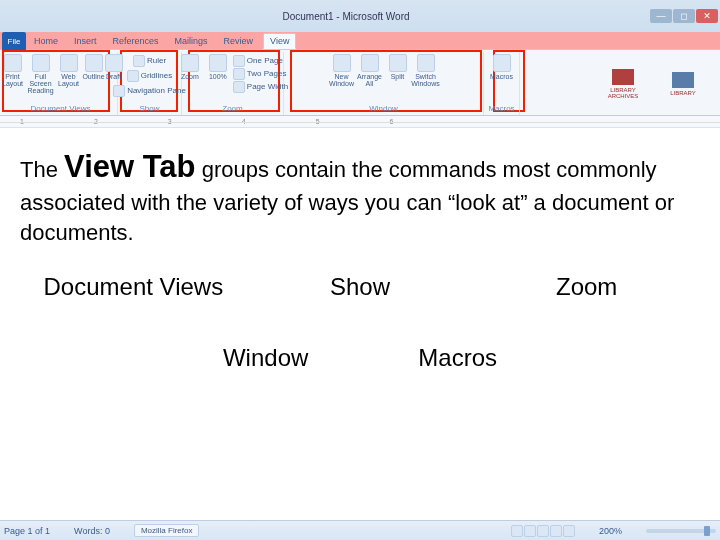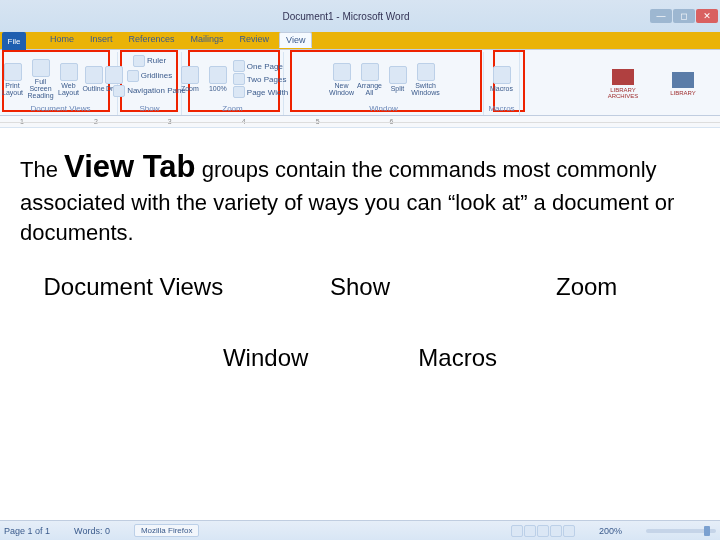--- a/index.html
+++ b/index.html
@@ -8,29 +8,29 @@
   
   .titlebar { height: 18px; background: linear-gradient(#d7e4f2,#cddff0); display: flex; align-items: center; justify-content: space-between; font-size: 10px; color: #335; padding: 16px 2px; }
   .titlebar .title { flex: 1; text-align: center; font-size: 10px; }
   .winbtns { display: flex; gap: 1px; }
   .winbtn { width: 22px; height: 14px; display: flex; align-items: center; justify-content: center; border-radius: 2px; font-size: 9px; color: #fff; }
   .min { background: #9db7d1; }
   .max { background: #9db7d1; }
   .close { background: #d96060; }
 
   
-  .tabs { height: 18px; background: #eab308; display: flex; align-items: flex-start; font-size: 9px; padding-left: 44px; gap: 4px; border-bottom: 1px solid #c0cde0; position: relative; }
+  .tabs { height: 18px; background: #fca5a5; display: flex; align-items: center; font-size: 9px; padding-left: 28px; gap: 4px; border-bottom: 1px solid #c0cde0; position: relative; }
   .filebtn { position: absolute; left: 2px; top: 0; width: 24px; height: 18px; background: #1f5fb0; border-radius: 2px 2px 0 0; display: flex; align-items: center; justify-content: center; color: #fff; font-size: 8px; }
   .tab { padding: 2px 6px; color: #3b5b8c; cursor: pointer; }
   .tab.active { background: #f5faff; border: 1px solid #c0cde0; border-bottom: 1px solid #f5faff; border-radius: 2px 2px 0 0; }
 
   
   .ribbon { height: 66px; background: #f3f7fc; border-bottom: 1px solid #c0cde0; display: flex; padding: 2px 4px 0 4px; position: relative; font-size: 8px; color: #3b5b8c; }
   .group { display: flex; flex-direction: column; align-items: center; justify-content: flex-end; padding: 2px 3px 1px 3px; border-right: 1px solid #d7e4f2; position: relative; }
-  .group .grow { flex: 1; display: flex; align-items: center; gap: 2px; }
+  .group .grow { flex: 1; display: flex; align-items: flex-start; gap: 2px; }
   .group .lbl { font-size: 8px; color: #6b88b8; height: 10px; }
   .bigbtn { width: 26px; display: flex; flex-direction: column; align-items: center; gap: 1px; font-size: 7px; line-height: 1; text-align: center; }
   .ico { width: 18px; height: 18px; background: #dbe7f5; border: 1px solid #bcd0e8; border-radius: 2px; }
   .ico.sm { width: 12px; height: 12px; }
   .listrow { display: flex; align-items: center; gap: 2px; font-size: 8px; white-space: nowrap; height: 13px; }
   .redbox { position: absolute; border: 2px solid #e20; pointer-events: none; }
   .r1 { left: 2px; top: 0; width: 108px; height: 62px; }
   .r2 { left: 120px; top: 0; width: 58px; height: 62px; }
   .r3 { left: 188px; top: 0; width: 92px; height: 62px; }
   .r4 { left: 290px; top: 0; width: 192px; height: 62px; }

